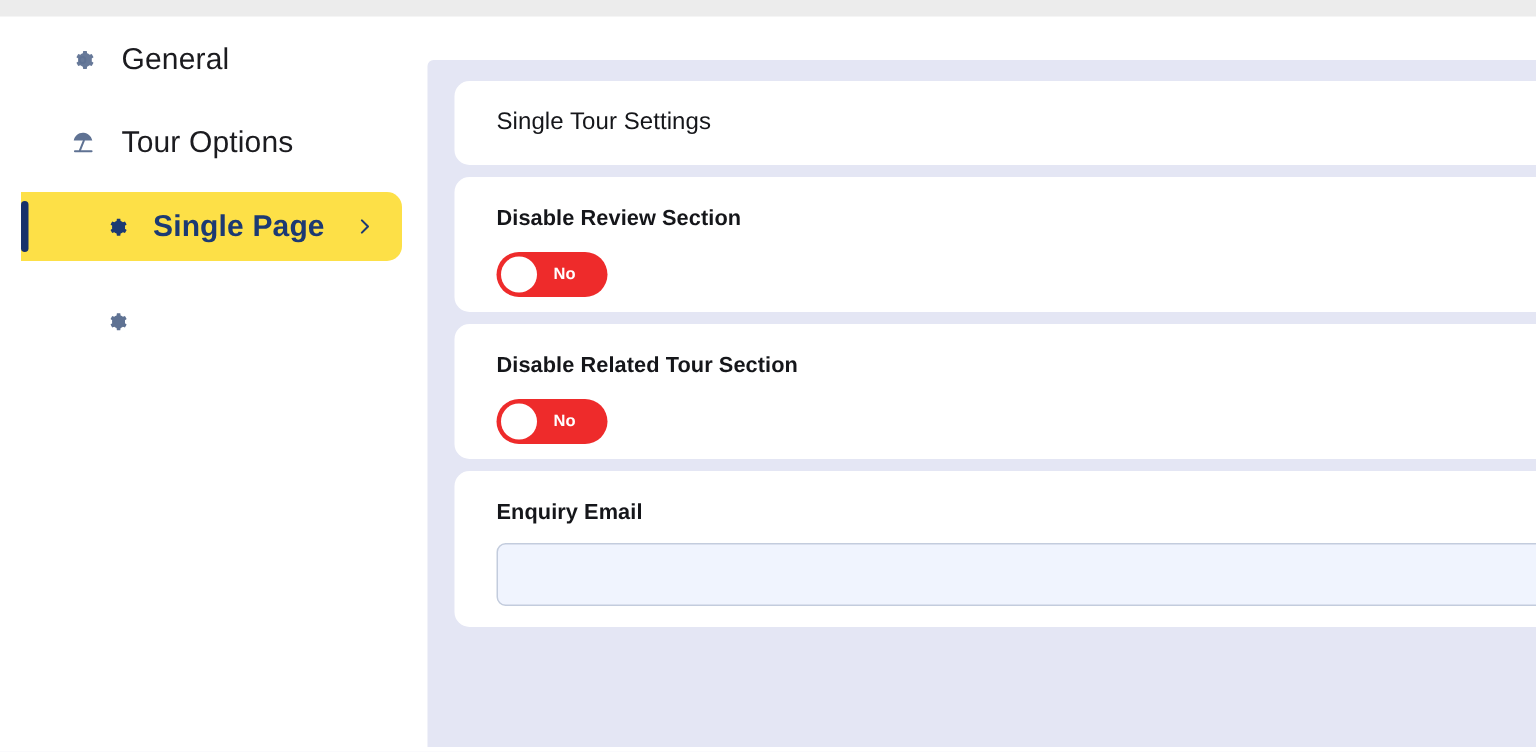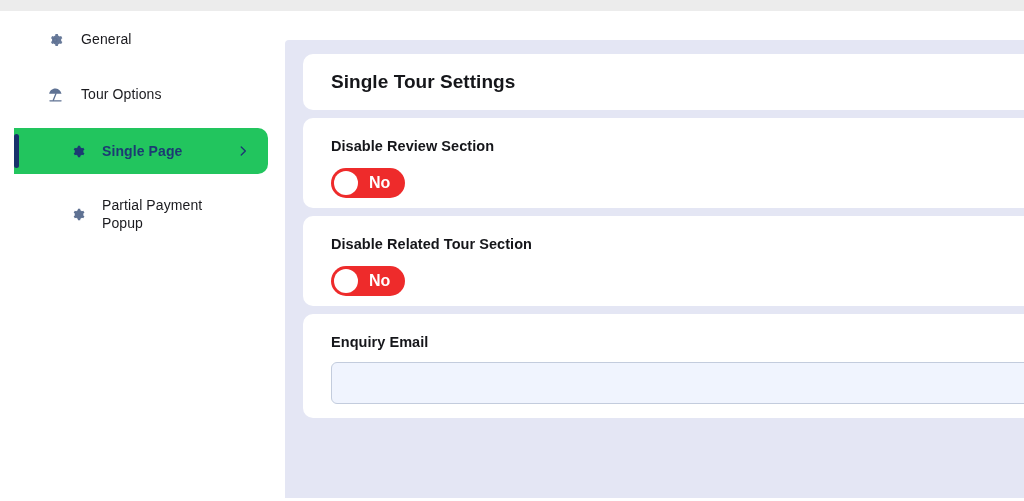--- a/index.html
+++ b/index.html
@@ -66,35 +66,35 @@
     flex: 0 0 20px;
     display: flex;
     align-items: center;
     justify-content: center;
     color: #5f7293;
   }
   .nav-item .ico svg { display: block; }
 
   .nav-label {
     margin-left: 16px;
-    font-size: 14px;
+    font-size: 20px;
     color: #1b1b1f;
     letter-spacing: .1px;
     line-height: 1.3;
   }
 
   
   .nav-item.sub { padding-left: 53px; }
   .nav-item.sub .nav-label { margin-left: 15px; }
 
   .nav-item.sub.tall { height: 68px; }
 
   
   .nav-item.active {
-    background: #22c55e;
+    background: #fde047;
     border-radius: 0 10px 10px 0;
     height: 46px;
     margin-top: 6px;
     margin-bottom: 6px;
   }
   .nav-item.active .nav-label {
     color: #1c3a73;
     font-weight: 600;
   }
   .nav-item.active .ico { color: #1c3a73; }
@@ -140,22 +140,22 @@
     box-sizing: border-box;
     margin-bottom: 8px;
     padding: 0 28px;
   }
 
   .card.header-card { height: 56px; display: flex; align-items: center; }
   .card.toggle-card { height: 90px; padding-top: 20px; box-sizing: border-box; }
   .card.field-card  { height: 104px; padding-top: 20px; box-sizing: border-box; }
 
   .card-title {
-    font-size: 19px;
-    font-weight: bold;
+    font-size: 16px;
+    font-weight: normal;
     color: #15161a;
     letter-spacing: .05px;
   }
 
   .field-label {
     font-size: 14.5px;
     font-weight: bold;
     color: #15161a;
     letter-spacing: .05px;
     display: block;
@@ -178,21 +178,21 @@
     left: 3px;
     top: 3px;
     width: 24px;
     height: 24px;
     border-radius: 50%;
     background: #ffffff;
   }
   .toggle .tog-text {
     position: absolute;
     left: 38px;
-    font-size: 16px;
+    font-size: 11px;
     font-weight: 600;
     color: #ffffff;
   }
 
   
   .text-input {
     margin-top: 12px;
     width: 732px;
     height: 42px;
     background: #f0f4fe;
@@ -254,21 +254,20 @@
         </span>
       </div>
 
       <div class="nav-item sub tall">
         <span class="ico">
           <svg width="17" height="17" viewBox="0 0 24 24" fill="currentColor">
             <path d="M12 8.5A3.5 3.5 0 1 0 12 15.5 3.5 3.5 0 0 0 12 8.5zm0 5.2a1.7 1.7 0 1 1 0-3.4 1.7 1.7 0 0 1 0 3.4z"></path>
             <path d="M20.2 13.3l.1-1.3-.1-1.3 1.6-1.2-1.6-2.8-1.9.7a7 7 0 0 0-2.2-1.3L15.8 4h-3.2l-.3 2.1a7 7 0 0 0-2.2 1.3l-1.9-.7-1.6 2.8 1.6 1.2-.1 1.3.1 1.3-1.6 1.2 1.6 2.8 1.9-.7a7 7 0 0 0 2.2 1.3l.3 2.1h3.2l.3-2.1a7 7 0 0 0 2.2-1.3l1.9.7 1.6-2.8-1.6-1.2z"></path>
           </svg>
         </span>
-        <span class="nav-label" style="max-width:120px;">Partial Payment Popup</span>
       </div>
 
 
 
 
     </nav>
   </aside>
 
   <main class="content">
 

